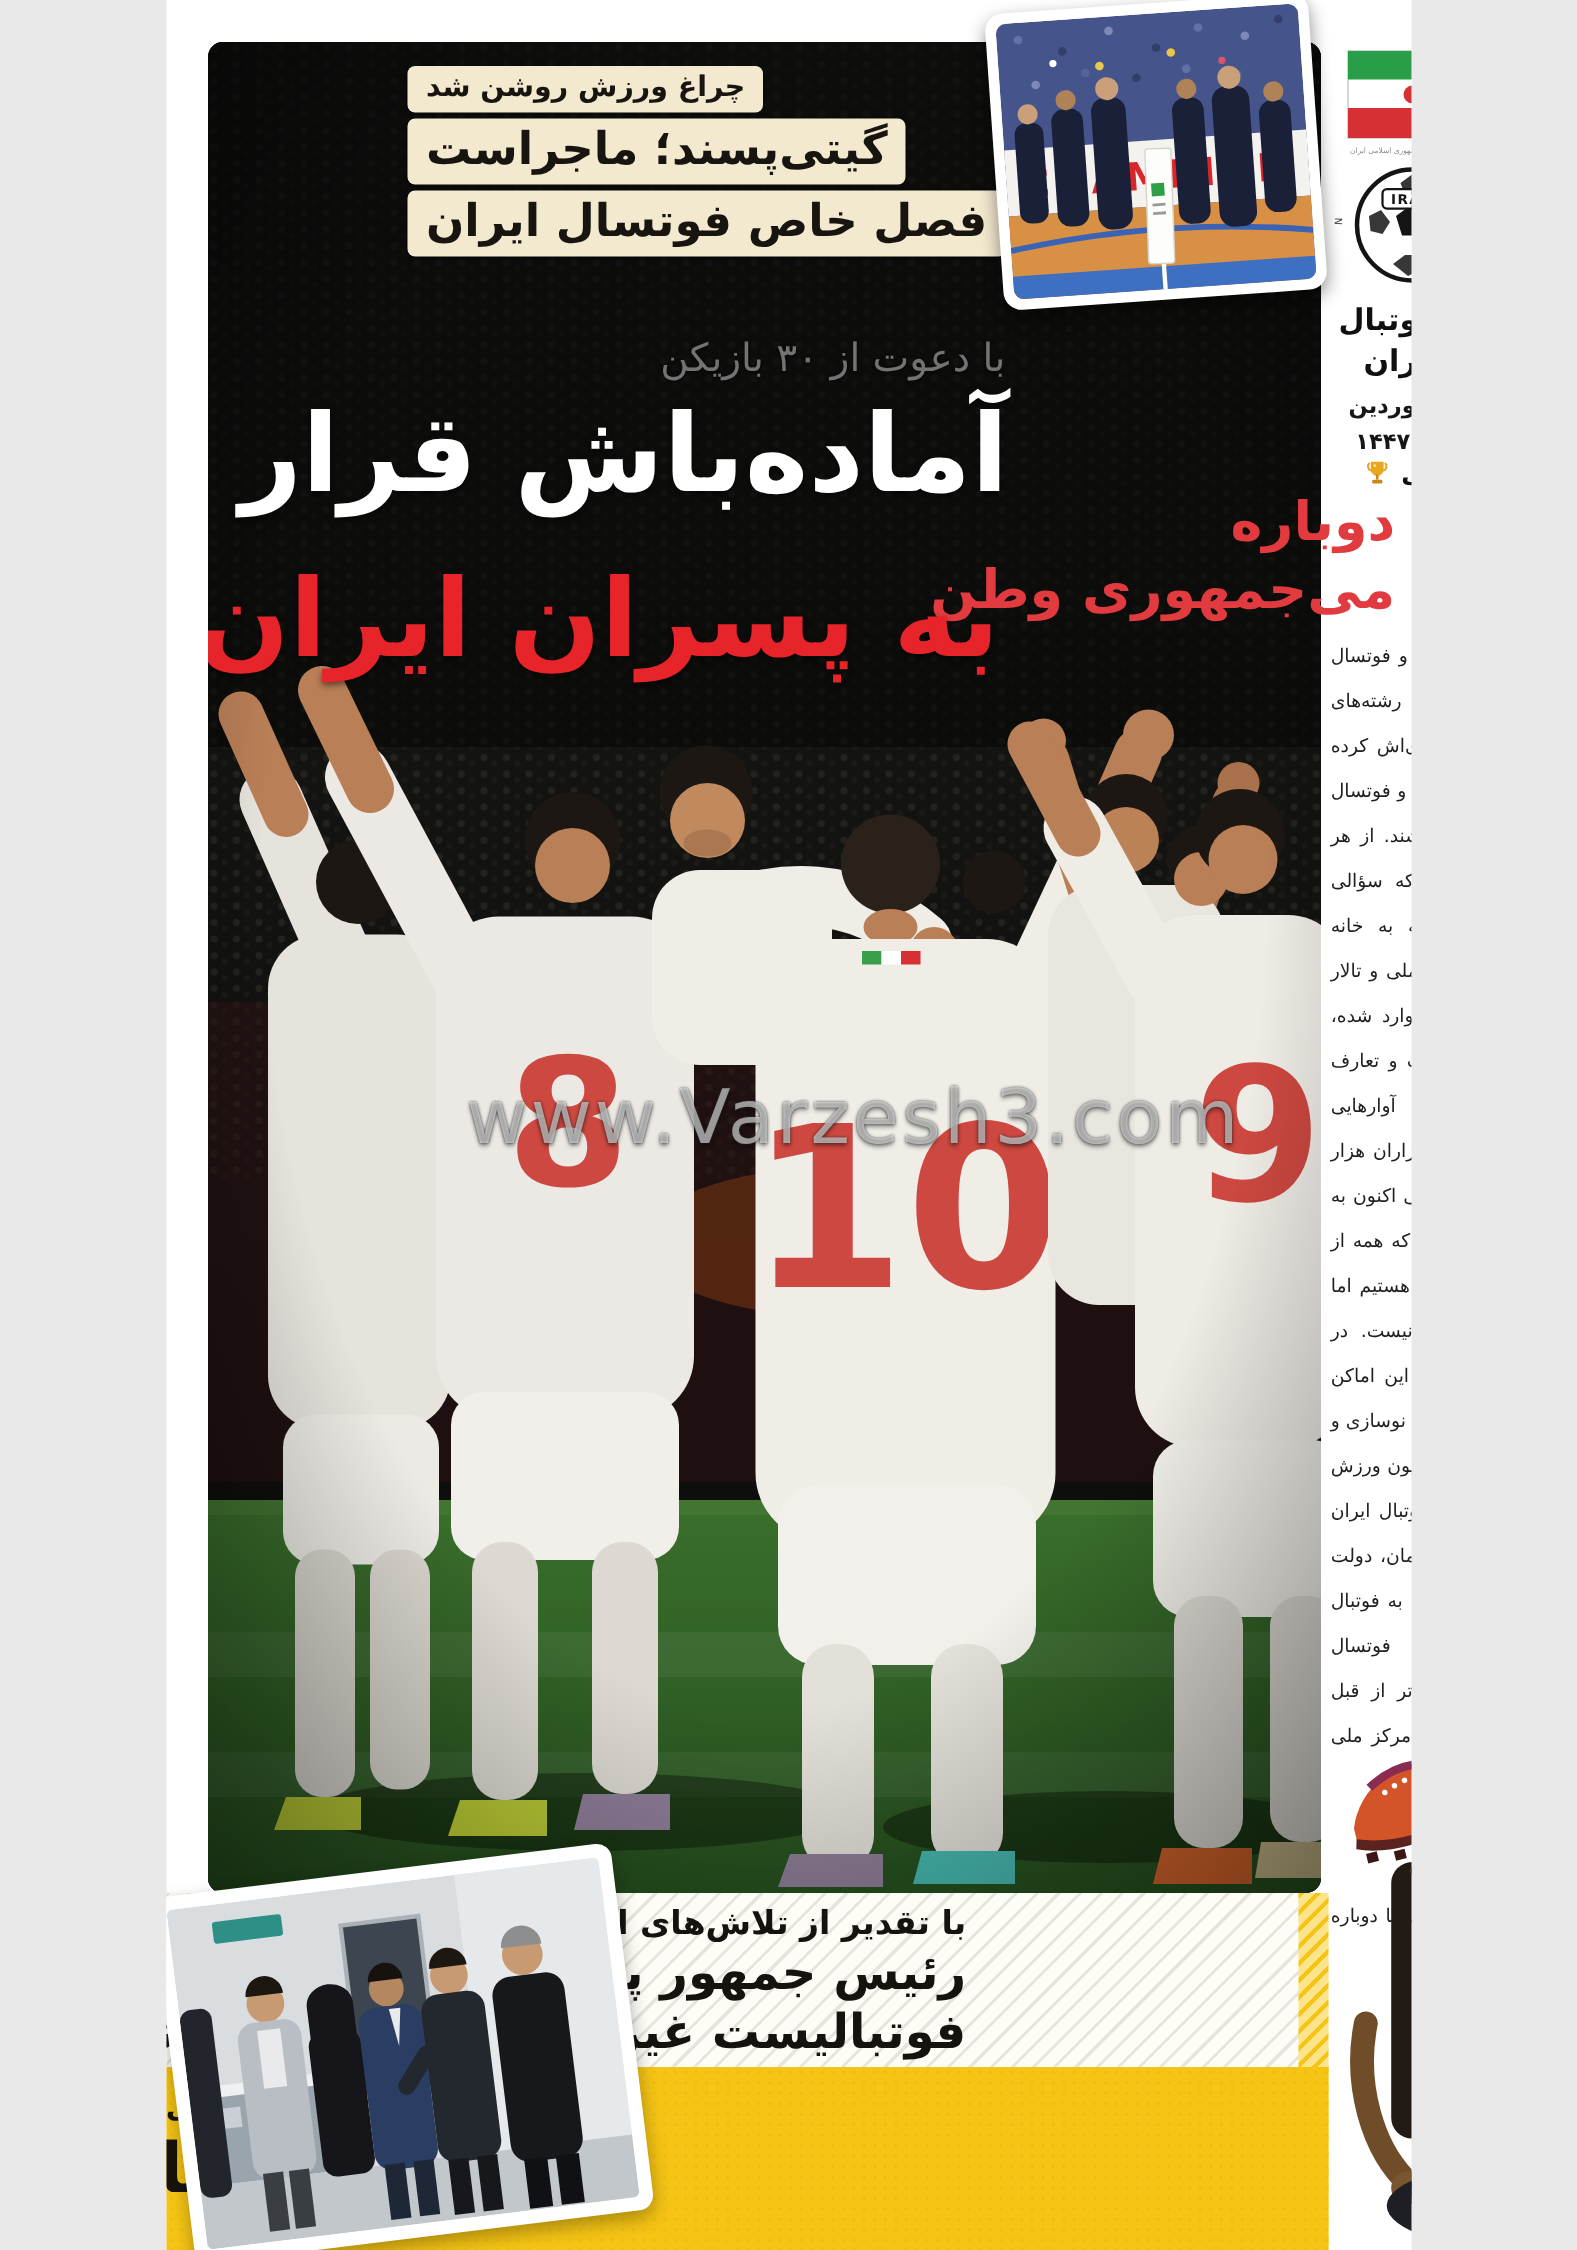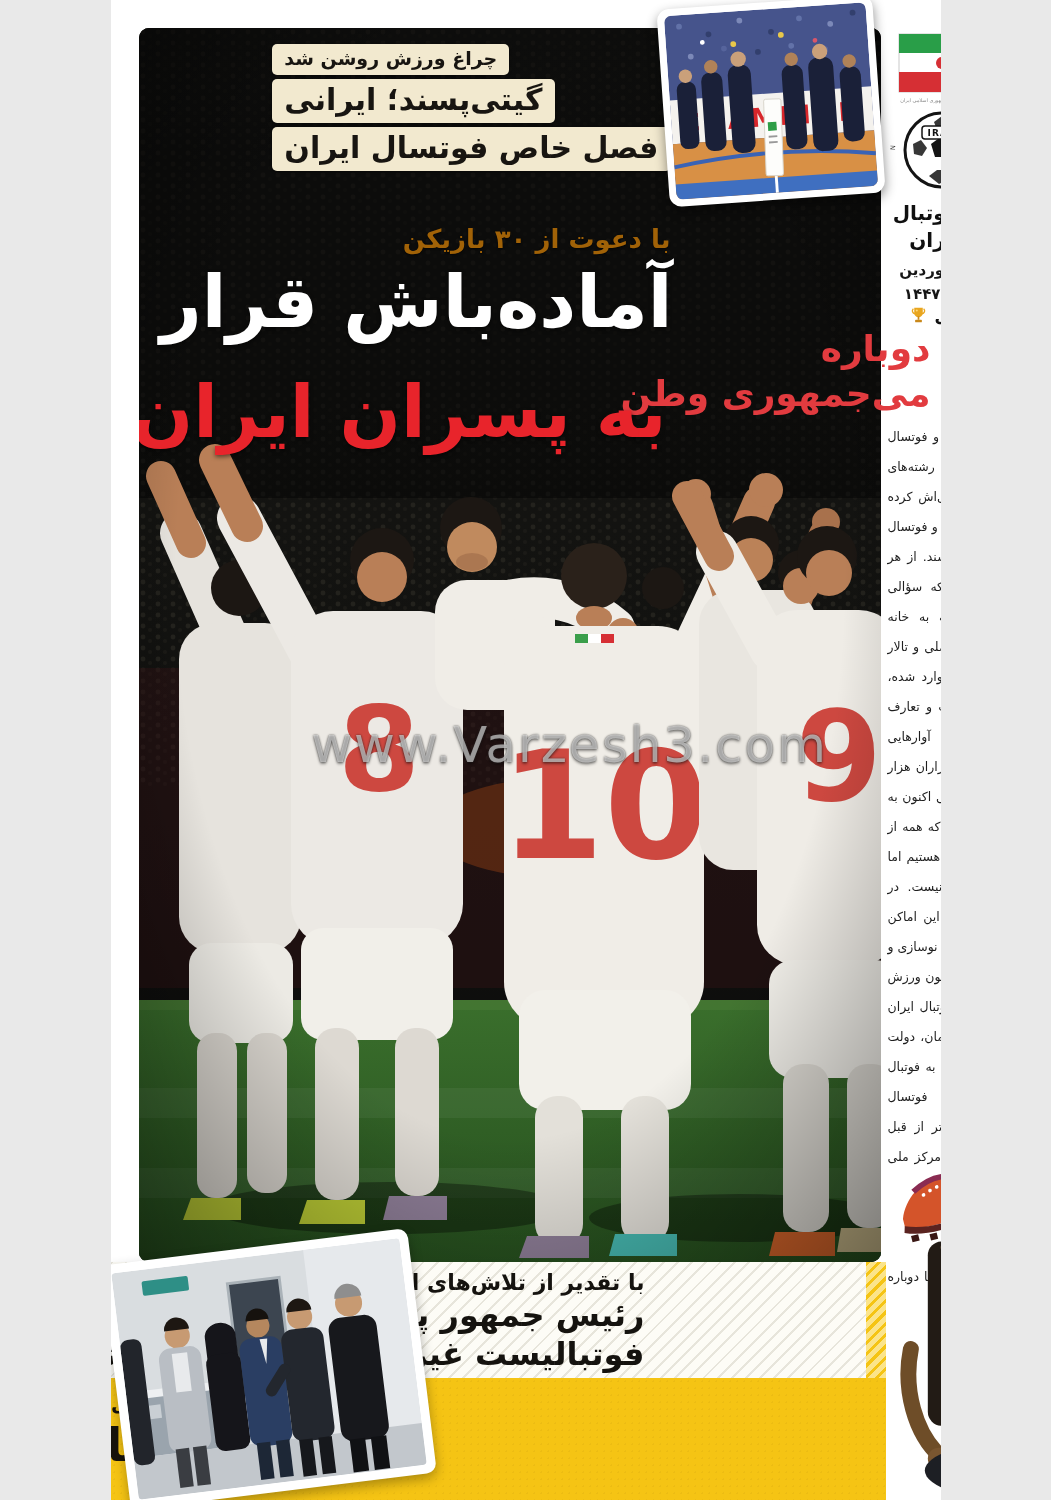--- a/index.html
+++ b/index.html
@@ -21,21 +21,21 @@
   }
   .cream-box {
     background:#f2e9cf; color:#181511; border-radius:5px;
     padding:3px 12px 6px; font-weight:bold; white-space:nowrap;
     box-shadow:0 1px 3px rgba(0,0,0,.45);
   }
   .cream-box.small { font-size:19px; }
   .cream-box.big { font-size:30px; }
   .main-kicker {
     position:absolute; right:210px; top:196px; z-index:5;
-    color:#a16207; font-size:26px; font-weight:bold; white-space:nowrap;
+    color:#737373; font-size:26px; font-weight:normal; white-space:nowrap;
     text-shadow:0 1px 2px rgba(0,0,0,.6);
   }
   .main-headline {
     position:absolute; z-index:5; white-space:nowrap; font-weight:bold;
     line-height:1; text-shadow:0 2px 4px rgba(0,0,0,.5);
   }
   .main-headline.white { right:208px; top:238px; font-size:72px; color:#ffffff; }
   .main-headline.red   { right:214px; top:348px; font-size:72px; color:#e8242b; }
   .watermark {
     position:absolute; left:60px; right:-60px; top:688px; z-index:6;
@@ -250,21 +250,21 @@
         <rect x="644" y="1036" width="46" height="168" rx="20" fill="#e0ddd6"></rect>
         <rect x="708" y="1036" width="46" height="164" rx="20" fill="#e0ddd6"></rect>
         <path d="M636 1204 h60 v24 h-66 Z" fill="#d4642a"></path>
         <path d="M702 1200 h52 v24 h-56 Z" fill="#c9b98a"></path>
       </g>
       <rect width="742" height="1234" fill="url(#vig)"></rect>
     </svg>
 
     <div class="box-stack">
       <div class="cream-box small">چراغ ورزش روشن شد</div>
-      <div class="cream-box big">گیتی‌پسند؛ ایرانی</div>
+      <div class="cream-box big">گیتی‌پسند؛ ماجراست</div>
       <div class="cream-box big">فصل خاص فوتسال ایران</div>
     </div>
     <div class="main-kicker">با دعوت از ۳۰ بازیکن</div>
     <div class="main-headline white">آماده‌باش قرار</div>
     <div class="main-headline red">به پسران ایران</div>
     <div class="watermark">www.Varzesh3.com</div>
   </div>
 
   <div class="futsal-card">
     <svg viewBox="0 0 210 192" preserveAspectRatio="none">

